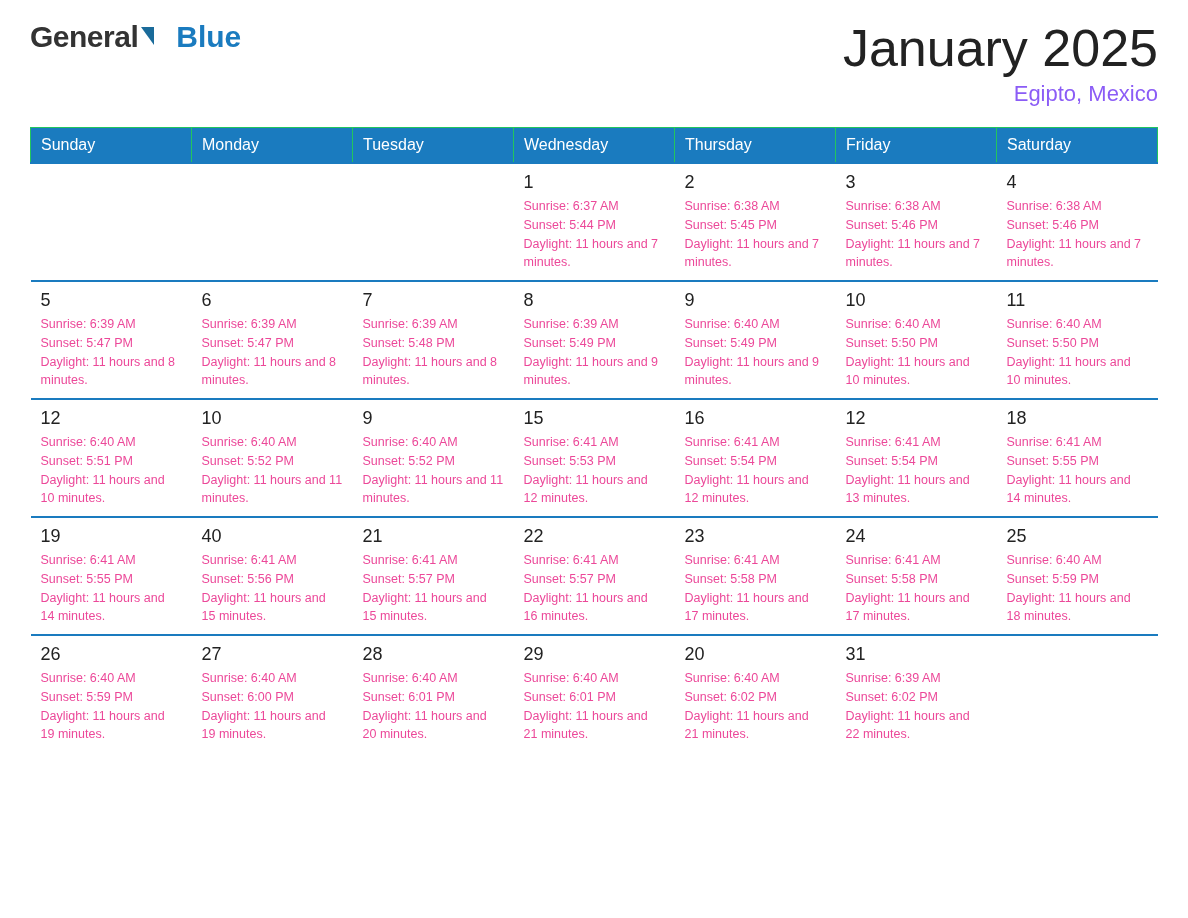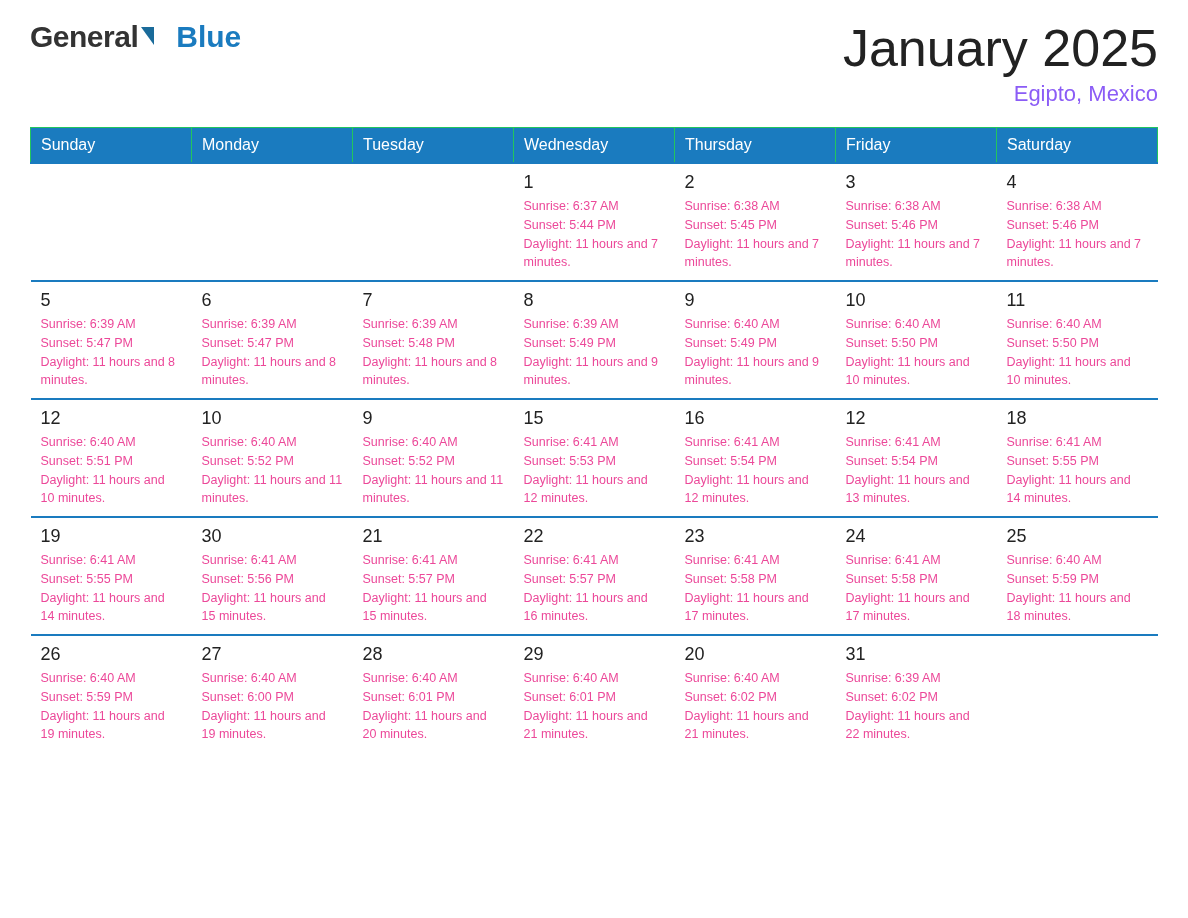--- a/index.html
+++ b/index.html
@@ -208,21 +208,21 @@
           <span class="day-num">18</span>
           <div class="day-info">Sunrise: 6:41 AM<br>Sunset: 5:55 PM<br>Daylight: 11 hours and 14 minutes.</div>
         </td>
       </tr>
       <tr>
         <td>
           <span class="day-num">19</span>
           <div class="day-info">Sunrise: 6:41 AM<br>Sunset: 5:55 PM<br>Daylight: 11 hours and 14 minutes.</div>
         </td>
         <td>
-          <span class="day-num">30</span>
+          <span class="day-num">40</span>
           <div class="day-info">Sunrise: 6:41 AM<br>Sunset: 5:56 PM<br>Daylight: 11 hours and 15 minutes.</div>
         </td>
         <td>
           <span class="day-num">21</span>
           <div class="day-info">Sunrise: 6:41 AM<br>Sunset: 5:57 PM<br>Daylight: 11 hours and 15 minutes.</div>
         </td>
         <td>
           <span class="day-num">22</span>
           <div class="day-info">Sunrise: 6:41 AM<br>Sunset: 5:57 PM<br>Daylight: 11 hours and 16 minutes.</div>
         </td>

